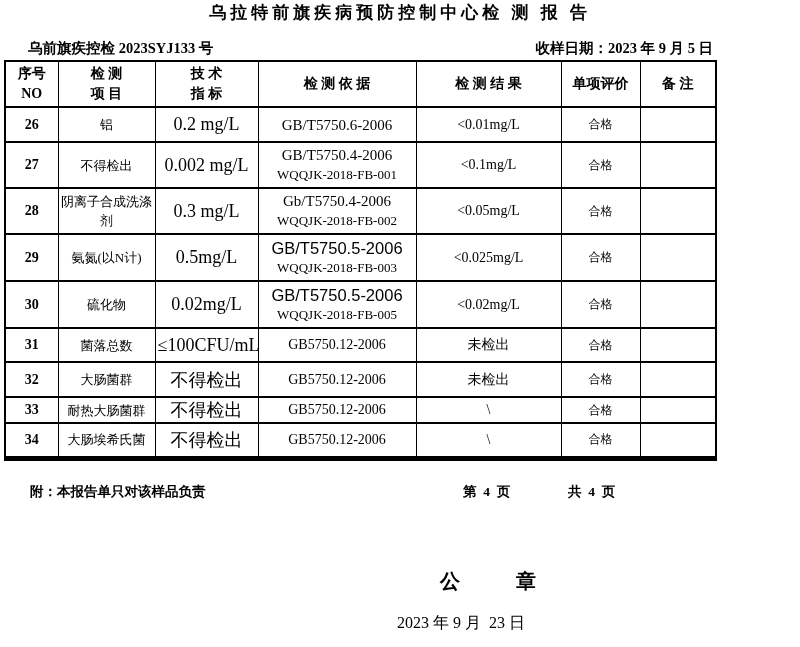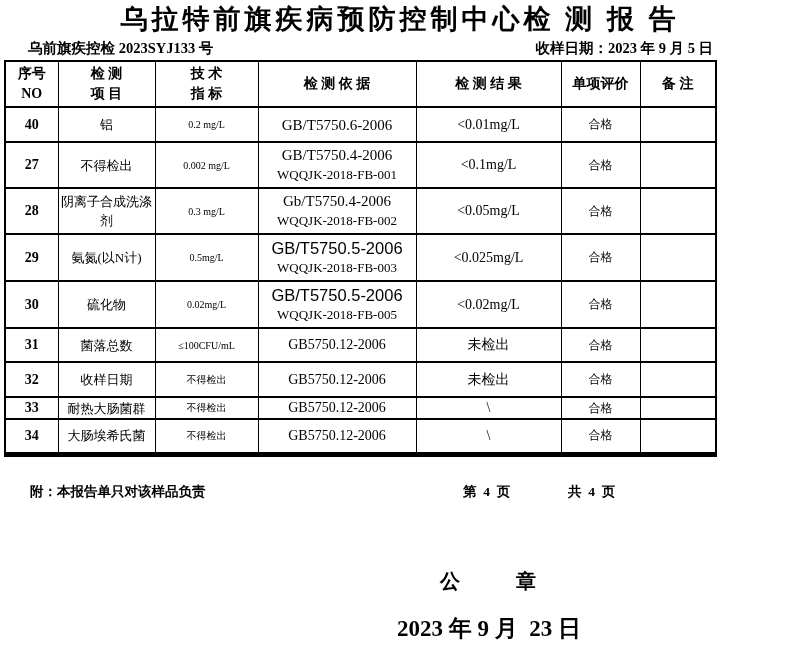--- a/index.html
+++ b/index.html
@@ -6,21 +6,21 @@
   body{
     position:relative;
     width:800px;height:647px;
     font-family:"Liberation Serif","DejaVu Serif",serif;
     color:#000;
     overflow:hidden;
   }
   .title{
     position:absolute;top:1px;left:0;width:100%;
     text-align:center;
-    font-size:27px;font-weight:bold;
+    font-size:17px;font-weight:bold;
     letter-spacing:4px;
     white-space:pre;
   }
   .subheader{
     position:absolute;top:39px;left:28px;right:87px;
     display:flex;justify-content:space-between;
     font-size:14.5px;font-weight:bold;
     white-space:pre;
   }
   table.report{
@@ -36,21 +36,21 @@
     text-align:center;vertical-align:middle;
     padding:0 2px;
     overflow:hidden;
   }
   th.hcell{
     font-size:14px;font-weight:bold;
     white-space:pre-line;line-height:20px;
   }
   td.no{font-size:14px;font-weight:bold;}
   td.item{font-size:13px;padding:0 8px;line-height:19px;}
-  td.ind{font-size:10px;}
+  td.ind{font-size:18px;}
   td.basis{font-size:14px;line-height:20px;}
   .b1{display:block;font-size:15px;}
   .b1.sans{font-family:"Liberation Sans","DejaVu Sans",sans-serif;font-size:16.5px;}
   .b2{display:block;font-size:13px;}
   td.result{font-size:14px;margin-top:12px;}
   td.eval{font-size:12px;}
   td.remark{font-size:13px;}
   .footnote{
     position:absolute;top:483px;left:0;width:100%;height:22px;
     font-size:13.5px;font-weight:bold;
@@ -58,21 +58,21 @@
   .footnote .note{position:absolute;left:30px;top:0;}
   .footnote .pg1{position:absolute;left:463px;top:0;white-space:pre;}
   .footnote .pg2{position:absolute;left:568px;top:0;white-space:pre;}
   .seal{
     position:absolute;top:568px;left:440px;
     display:flex;gap:56px;
     font-size:20px;font-weight:bold;
   }
   .issue-date{
     position:absolute;top:613px;left:397px;
-    font-size:23px;font-weight:bold;
+    font-size:16px;font-weight:normal;
     white-space:pre;
   }
 </style>
 </head>
 <body>
 
 <div class="title">乌拉特前旗疾病预防控制中心检 测 报 告</div>
 
 <div class="subheader">
   <span>乌前旗疾控检 2023SYJ133 号</span>
@@ -97,21 +97,21 @@
 项 目</th>
     <th class="hcell">技 术
 指 标</th>
     <th class="hcell">检 测 依 据</th>
     <th class="hcell">检 测 结 果</th>
     <th class="hcell">单项评价</th>
     <th class="hcell">备 注</th>
   </tr>
 
   <tr style="height:35px">
-    <td class="no">40</td>
+    <td class="no">26</td>
     <td class="item">铝</td>
     <td class="ind">0.2 mg/L</td>
     <td class="basis">
           <span class="b1">GB/T5750.6-2006</span>
         </td>
     <td class="result">&lt;0.01mg/L</td>
     <td class="eval">合格</td>
     <td class="remark"></td>
   </tr>
 
@@ -174,21 +174,21 @@
     <td class="basis">
           <span class="b1" style="font-size:14px">GB5750.12-2006</span>
         </td>
     <td class="result">未检出</td>
     <td class="eval">合格</td>
     <td class="remark"></td>
   </tr>
 
   <tr style="height:35px">
     <td class="no">32</td>
-    <td class="item">收样日期</td>
+    <td class="item">大肠菌群</td>
     <td class="ind">不得检出</td>
     <td class="basis">
           <span class="b1" style="font-size:14px">GB5750.12-2006</span>
         </td>
     <td class="result">未检出</td>
     <td class="eval">合格</td>
     <td class="remark"></td>
   </tr>
 
   <tr style="height:20px">

